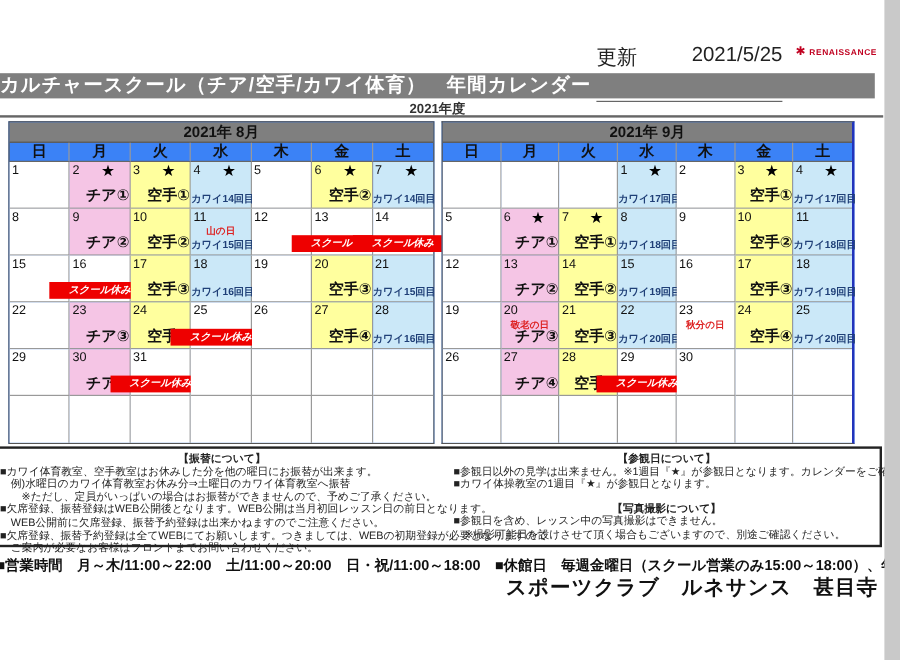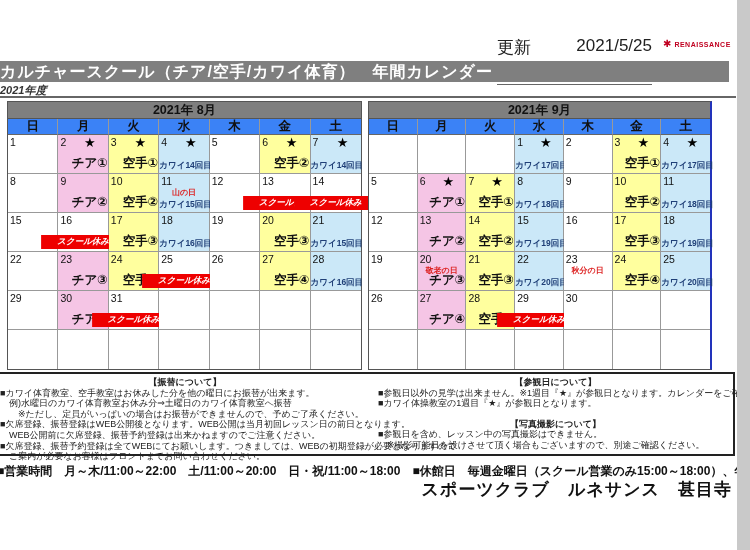--- a/index.html
+++ b/index.html
@@ -8,21 +8,21 @@
   .right-strip{position:absolute;top:0;right:0;width:13px;height:550px;background:#c9c9c9;}
 
   
   .updated{position:absolute;top:36px;left:497px;width:155px;font-size:17px;color:#222;
            border-bottom:1px solid #666;padding-bottom:2px;display:flex;gap:12px;}
   .logo{position:absolute;top:39px;left:663px;display:flex;align-items:center;gap:3px;}
   .logo-icon{color:var(--logo_red);font-size:10px;line-height:10px;}
   .logo-text{color:var(--logo_red);font-size:7px;font-weight:bold;letter-spacing:.5px;}
   .titlebar{position:absolute;top:61px;left:0;width:729px;height:21px;background:var(--gray_bar);
             color:#fff;font-size:16px;font-weight:bold;text-align:left;line-height:21px;letter-spacing:1px;}
-  .fiscal{position:absolute;top:83px;left:0;width:729px;text-align:left;font-size:11px;font-weight:bold;color:#333;font-style:italic;}
+  .fiscal{position:absolute;top:83px;left:0;width:729px;text-align:center;font-size:11px;font-weight:bold;color:#333;}
   .hr-under{position:absolute;top:96px;left:0;width:736px;border-top:2px solid #666;}
 
   
   .calendar{position:absolute;top:101px;box-sizing:border-box;border:1px solid #555;background:#3b82f6;}
   .calendar.august{left:7px;width:355px;}
   .calendar.september{left:368px;width:344px;border-right:2px solid var(--pagebreak_blue);}
   .cal-title{height:16px;background:var(--gray_bar);color:#111;font-size:12.5px;font-weight:bold;
              text-align:center;line-height:16px;border-bottom:1px solid #555;}
   .wd-row{display:grid;grid-template-columns:repeat(7,1fr);}
   .wd{height:15px;font-size:12.5px;font-weight:bold;text-align:center;line-height:15px;

